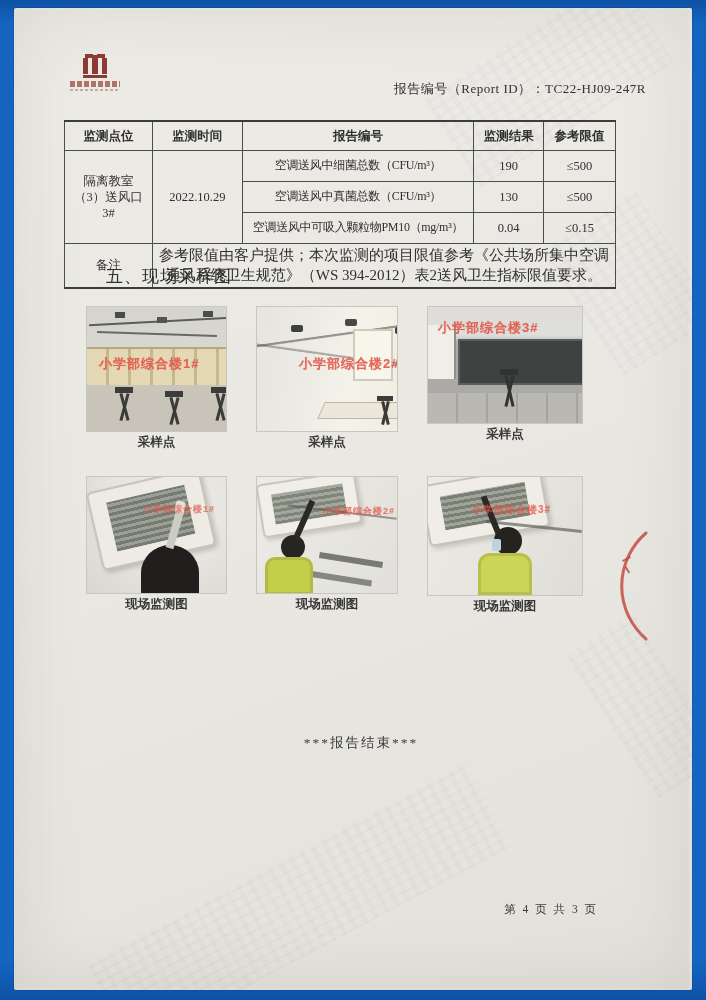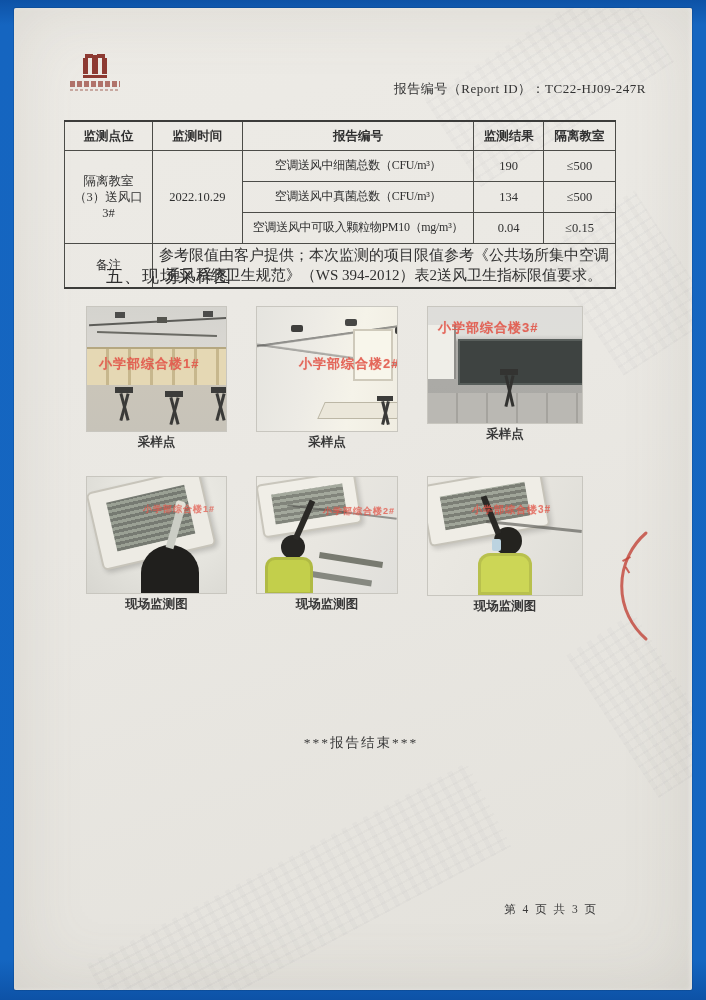--- a/index.html
+++ b/index.html
@@ -201,34 +201,34 @@
           <col class="c3">
           <col class="c4">
           <col class="c5">
       </colgroup>
       <thead>
         <tr>
           <th>监测点位</th>
           <th>监测时间</th>
           <th>报告编号</th>
           <th>监测结果</th>
-          <th>隔离教室</th>
+          <th>参考限值</th>
         </tr>
       </thead>
       <tbody>
         <tr>
           <td rowspan="3">隔离教室（3）送风口3#</td>
           <td rowspan="3">2022.10.29</td>
           <td class="item">空调送风中细菌总数（CFU/m³）</td>
           <td>190</td>
           <td>≤500</td>
         </tr>
         <tr>
           <td class="item">空调送风中真菌总数（CFU/m³）</td>
-          <td>134</td>
+          <td>130</td>
           <td>≤500</td>
         </tr>
         <tr>
           <td class="item">空调送风中可吸入颗粒物PM10（mg/m³）</td>
           <td>0.04</td>
           <td>≤0.15</td>
         </tr>
         <tr>
           <td class="remark-label">备注</td>
           <td colspan="4" class="remark-text">参考限值由客户提供；本次监测的项目限值参考《公共场所集中空调通风系统卫生规范》（WS 394-2012）表2送风卫生指标限值要求。</td>

